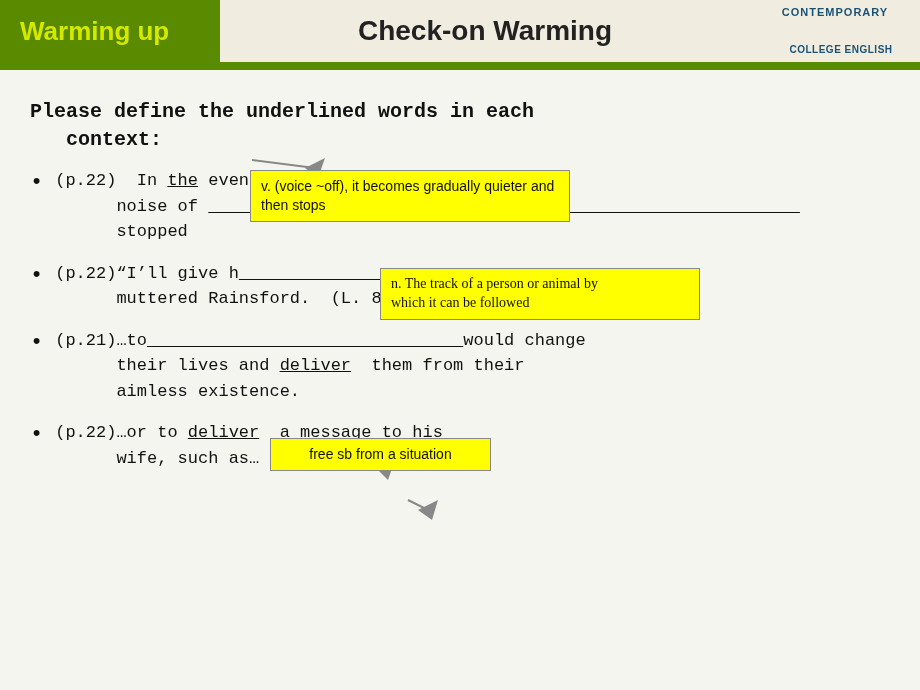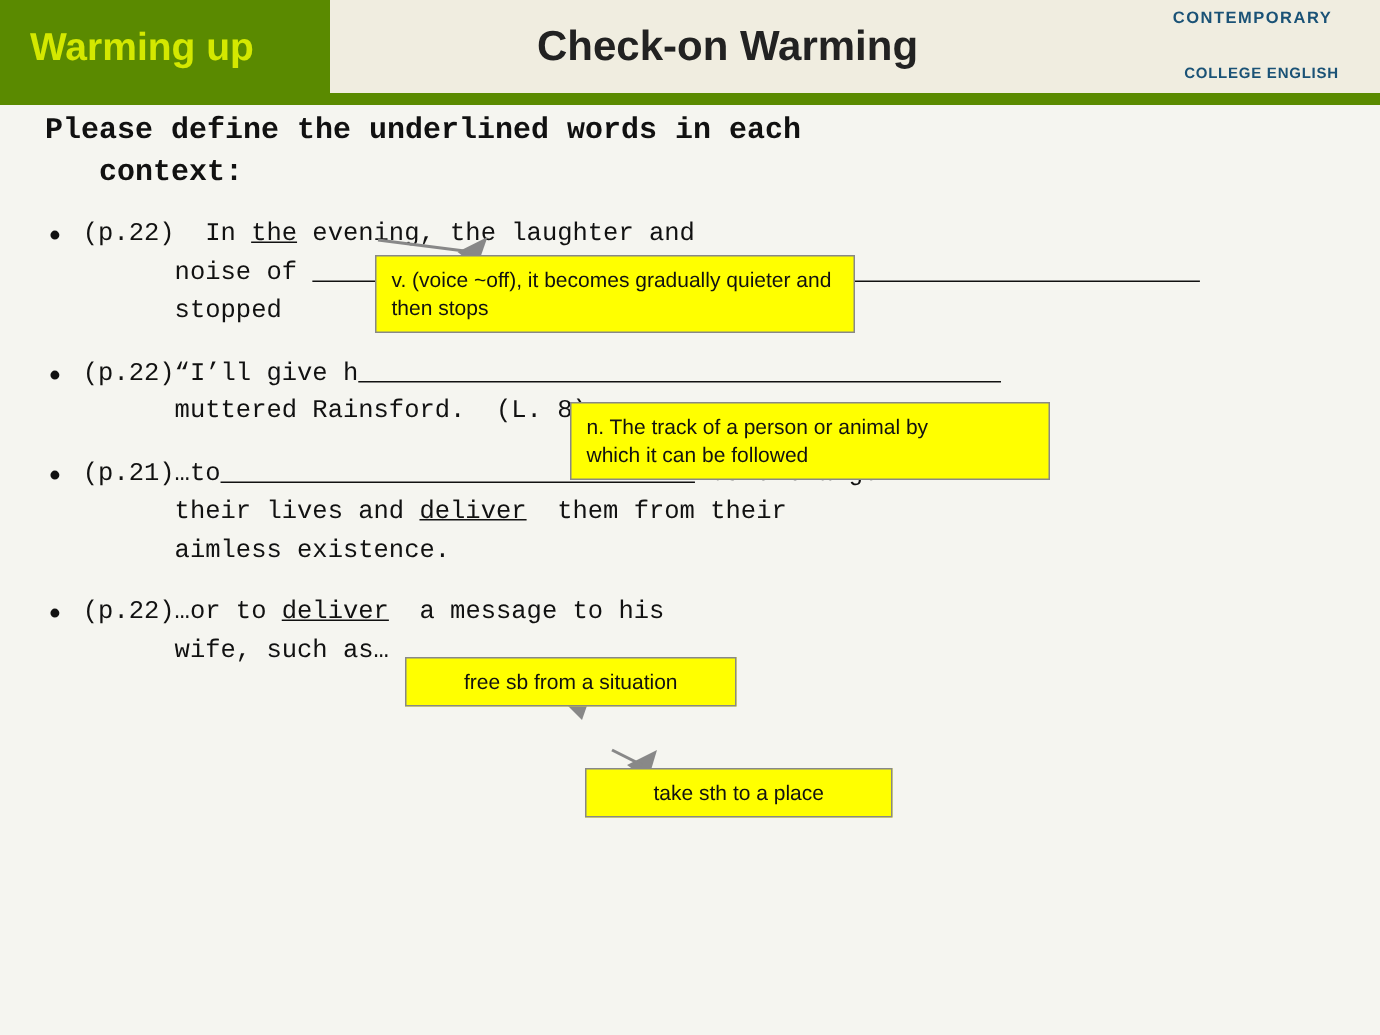--- a/index.html
+++ b/index.html
@@ -90,21 +90,21 @@
     }
 
     
     .green-bar {
       height: 8px;
       background: #5a8a00;
     }
 
     
     .content {
-      padding: 4px 30px 10px 30px;
+      padding: 28px 30px 10px 30px;
       position: relative;
     }
 
     .intro-text {
       font-size: 20px;
       font-weight: bold;
       color: #111;
       margin-bottom: 14px;
       font-family: 'Courier New', Courier, monospace;
       line-height: 1.4;
@@ -160,20 +160,21 @@
       top: 170px;
       left: 250px;
       width: 430px;
     }
 
     
     .tooltip2 {
       top: 268px;
       left: 380px;
       width: 368px;
+      font-family: Liberation Serif, serif;
     }
 
     
     .tooltip3 {
       top: 438px;
       left: 270px;
       width: 221px;
       text-align: center;
     }
 
@@ -289,17 +290,14 @@
   </div>
 
   <div class="tooltip-box tooltip2">
     <span>n. The track of a person or animal by<br>which it can be followed</span>
   </div>
 
   <div class="tooltip-box tooltip3">
     <span>free sb from a situation</span>
   </div>
 
-  <div class="tooltip-box tooltip4">
-    <span>take sth to a place</span>
-  </div>
 
 </div>
 
 </body></html>

